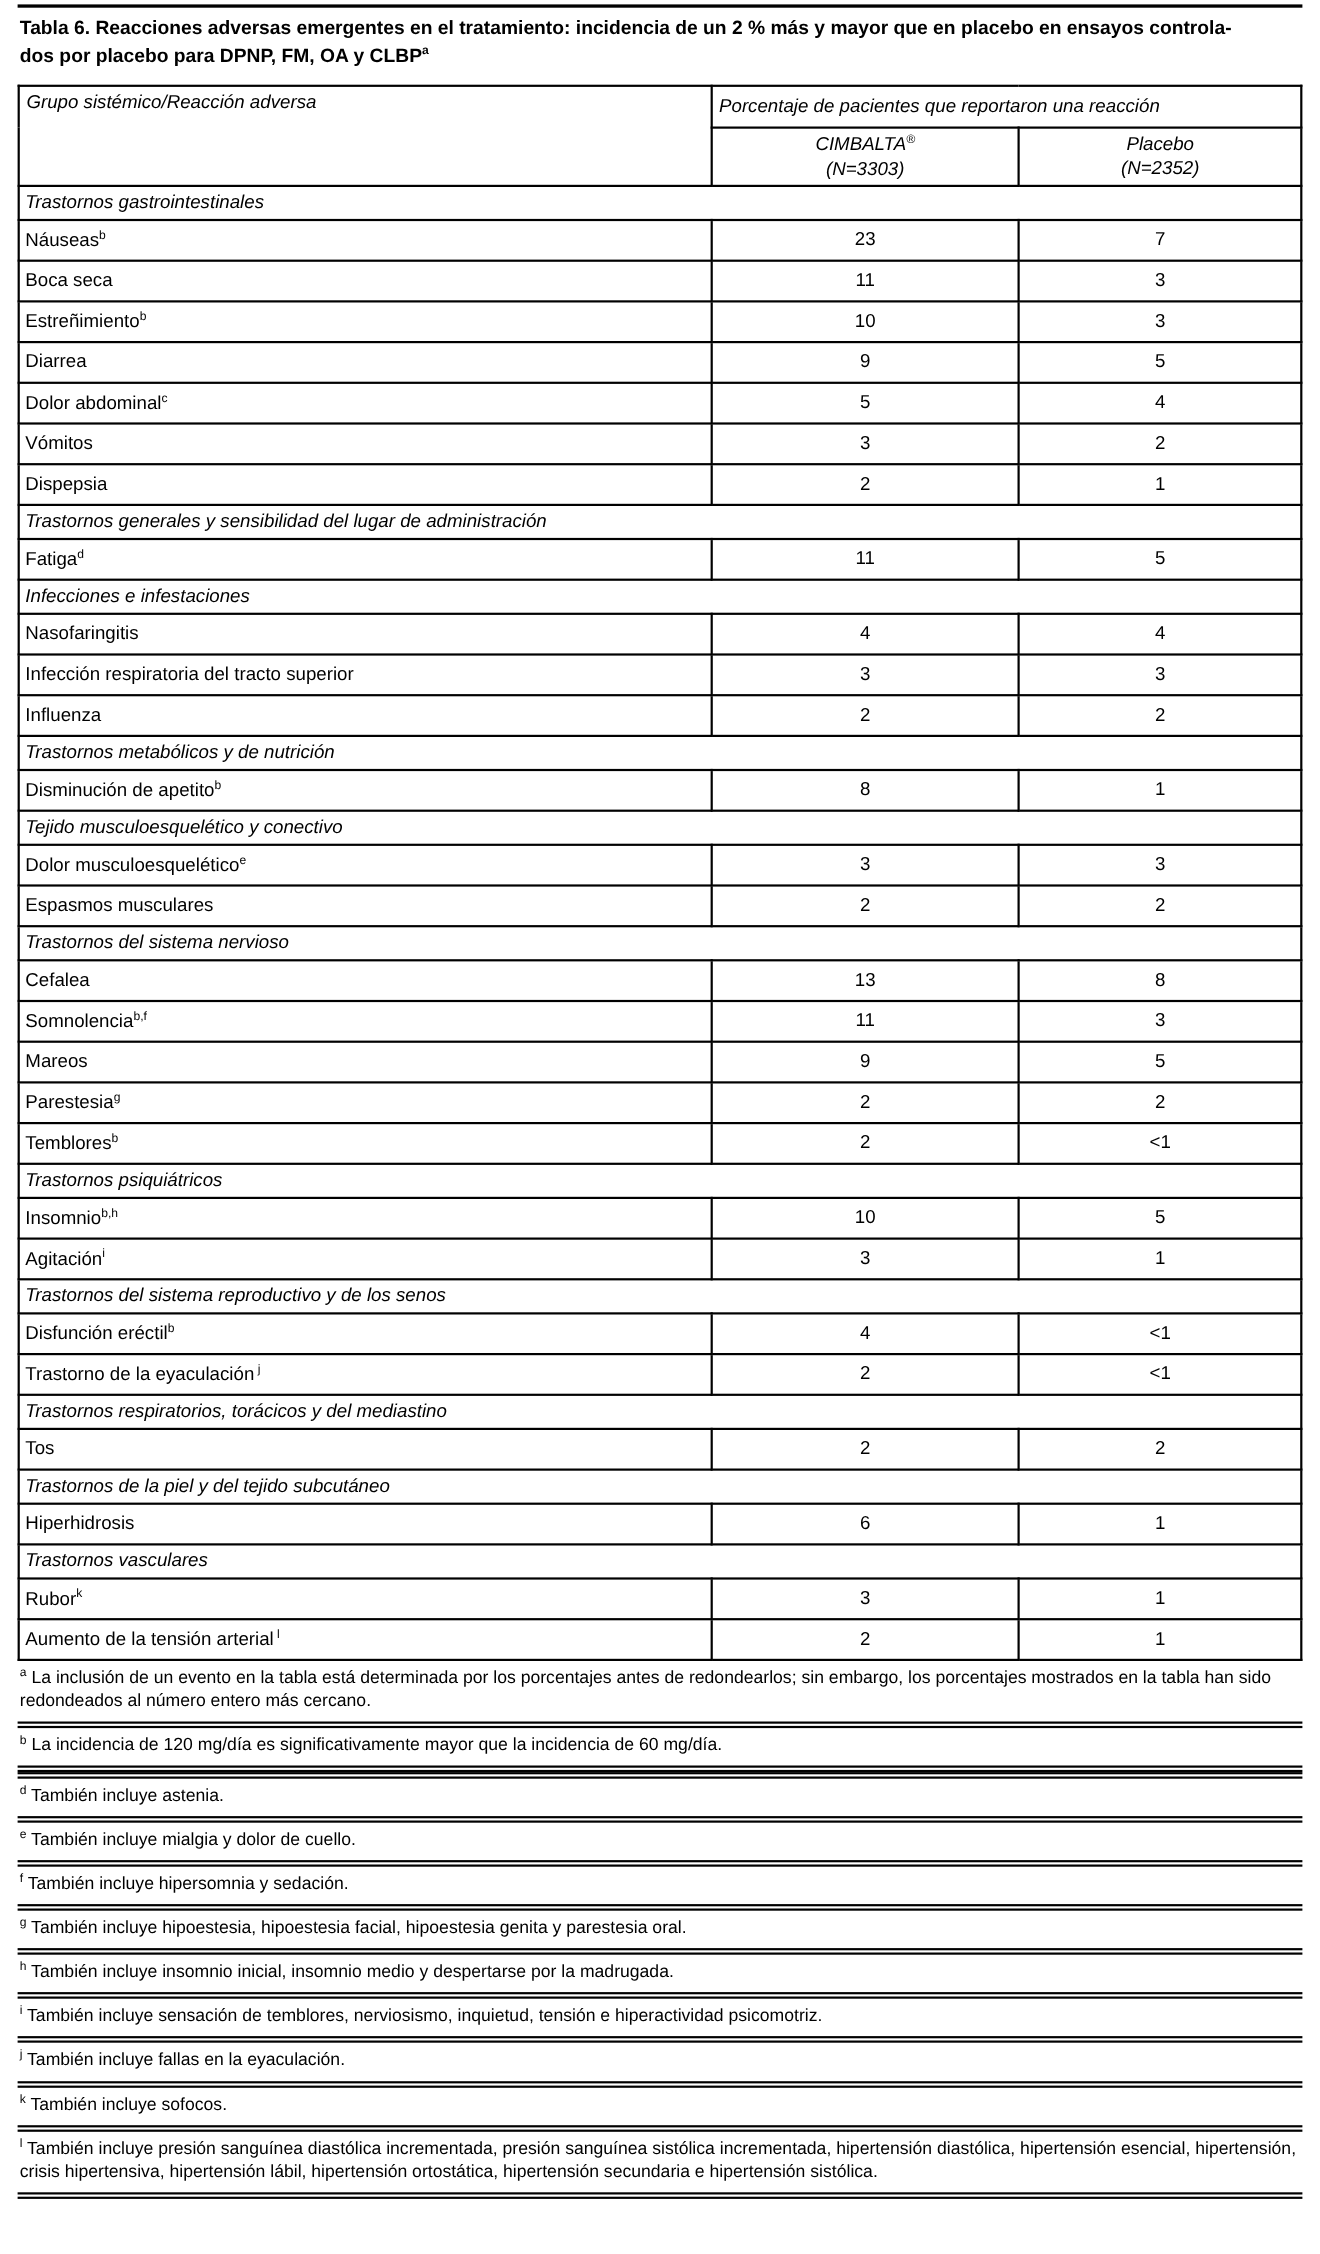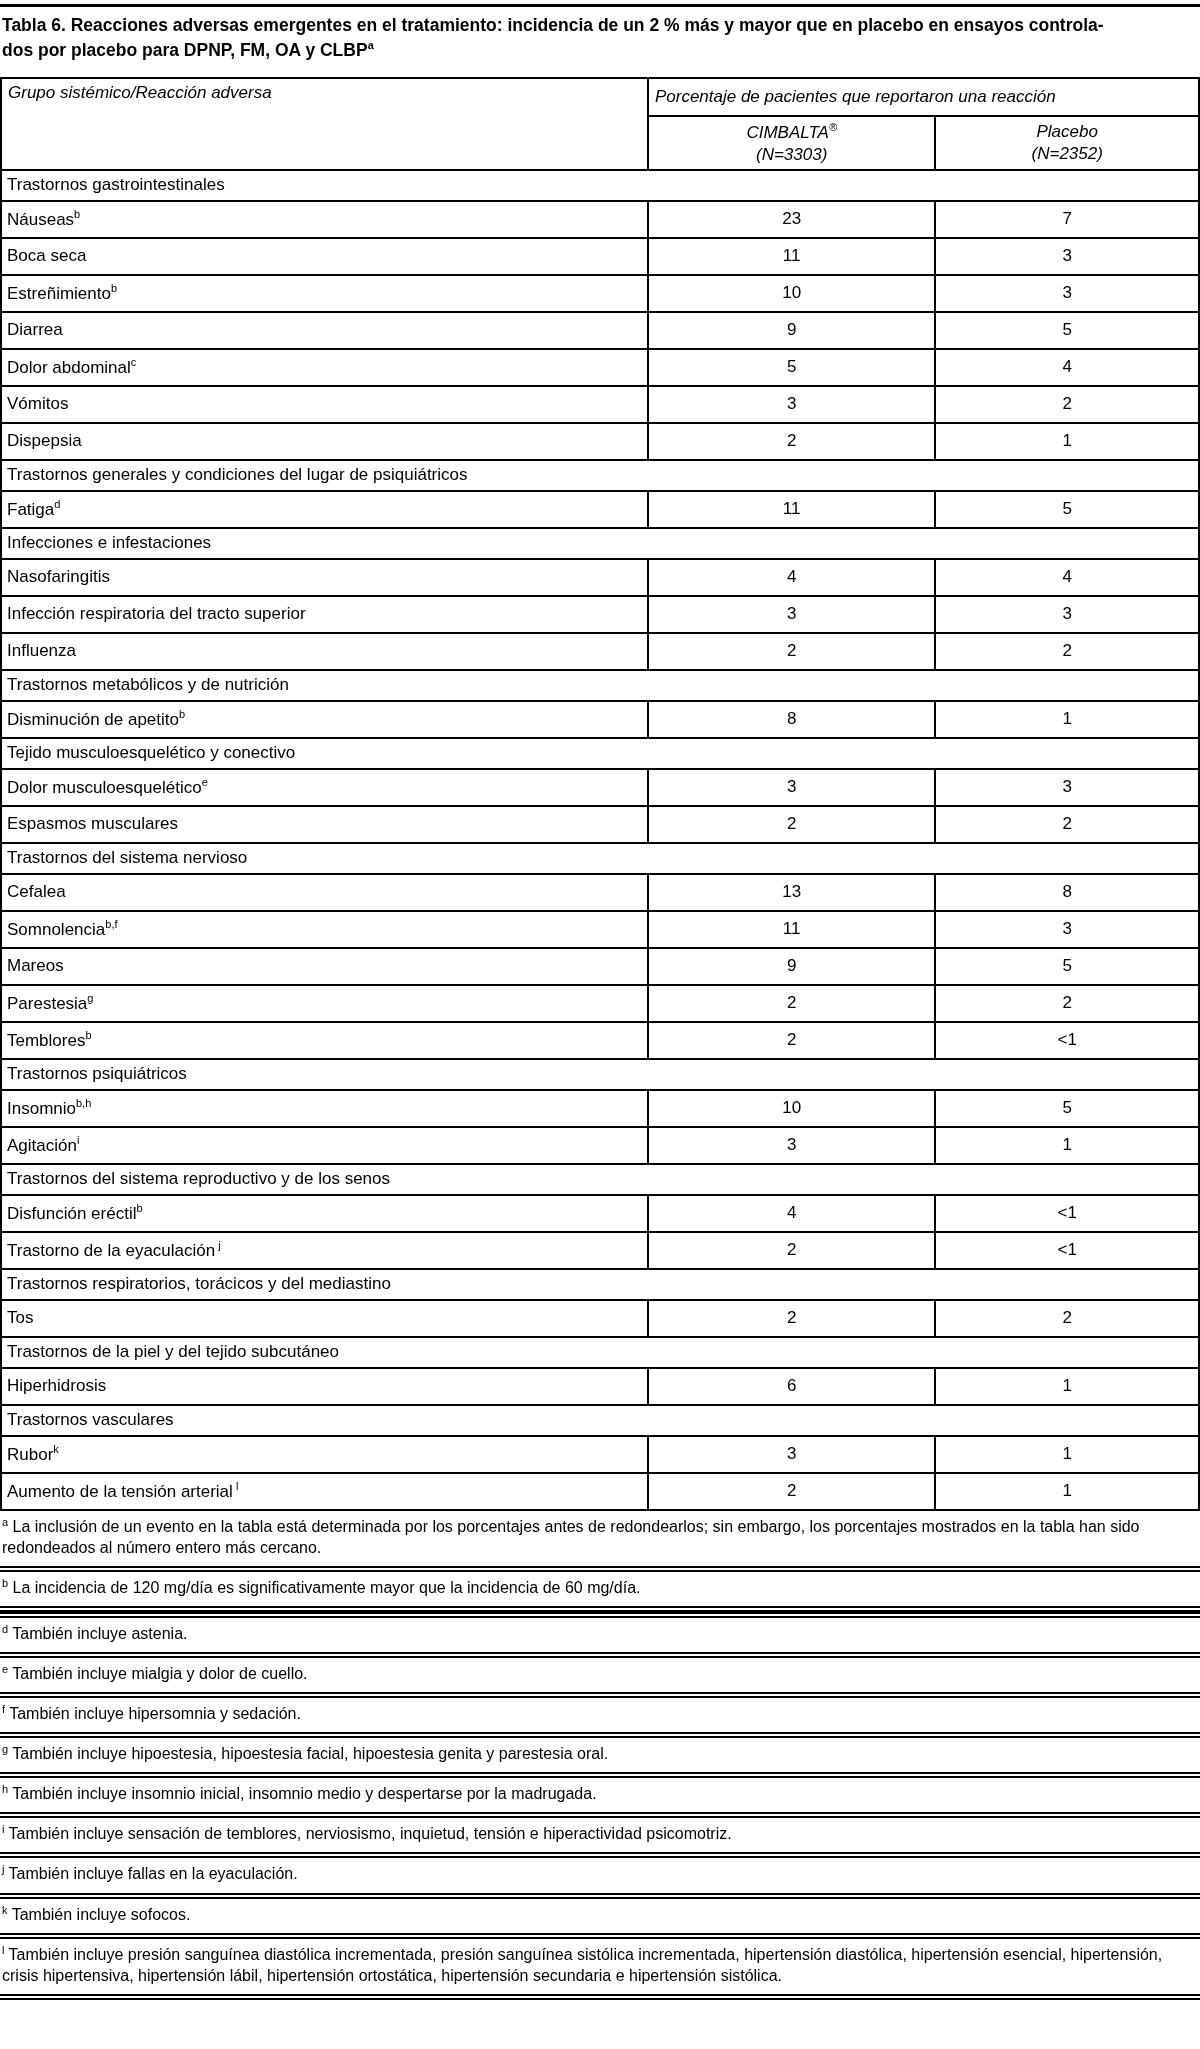--- a/index.html
+++ b/index.html
@@ -1,32 +1,32 @@
 <!DOCTYPE html>
 <html><head>
 <meta charset="utf-8">
 <style>
   html,body{margin:0;padding:0;background:#fff;color:#000;}
   body{width:1200px;min-height:2049px;font-family:"Liberation Sans",sans-serif;-webkit-font-smoothing:antialiased;}
-  .page{padding:0 0;}
+  .page{padding:0 16px;}
   .toprule{border-top:3px solid #000;margin-top:4px;}
   .title{font-weight:bold;font-size:17.5px;line-height:1.45;margin:6px 0 13px 2px;letter-spacing:0;}
   .title sup{font-size:11px;}
   table{border-collapse:collapse;width:100%;table-layout:fixed;}
   th,td{border:2px solid #000;overflow:hidden;}
   thead th{font-style:italic;font-weight:normal;font-size:17px;padding:3px 6px;margin-left:12px;}
   th.grp{text-align:left;vertical-align:top;padding-top:4px;}
   th.span2{text-align:left;height:30px;}
   th.drug{text-align:center;line-height:1.3;height:44px;}
   th.drug sup{font-size:11px;}
   tbody td{font-size:17px;padding:1px 5px;}
   td.lbl{height:33px;text-align:left;border-radius:17px;}
   td.lbl sup{font-size:11px;}
   td.val{text-align:center;}
-  tr.section-row td{height:27px;}
+  tr.section-row td{font-style:italic;height:27px;}
   #footnotes{margin-top:0;}
   .footnote{font-size:16px;line-height:1.3;padding:4px 2px 7px 2px;}
   .footnote sup{font-size:11px;}
   .dsep{height:2px;border-top:2px solid #000;border-bottom:2px solid #000;}
 </style>
 </head>
 <body>
 
 <div class="page">
   <div class="toprule"></div>
@@ -91,21 +91,21 @@
           <td class="lbl">Vómitos</td>
           <td class="val">3</td>
           <td class="val">2</td>
         </tr>
         <tr>
           <td class="lbl">Dispepsia</td>
           <td class="val">2</td>
           <td class="val">1</td>
         </tr>
         <tr class="section-row">
-          <td colspan="3">Trastornos generales y condiciones del lugar de psiquiátricos</td>
+          <td colspan="3">Trastornos generales y sensibilidad del lugar de administración</td>
         </tr>
         <tr>
           <td class="lbl">Fatiga<sup>d</sup></td>
           <td class="val">11</td>
           <td class="val">5</td>
         </tr>
         <tr class="section-row">
           <td colspan="3">Infecciones e infestaciones</td>
         </tr>
         <tr>

